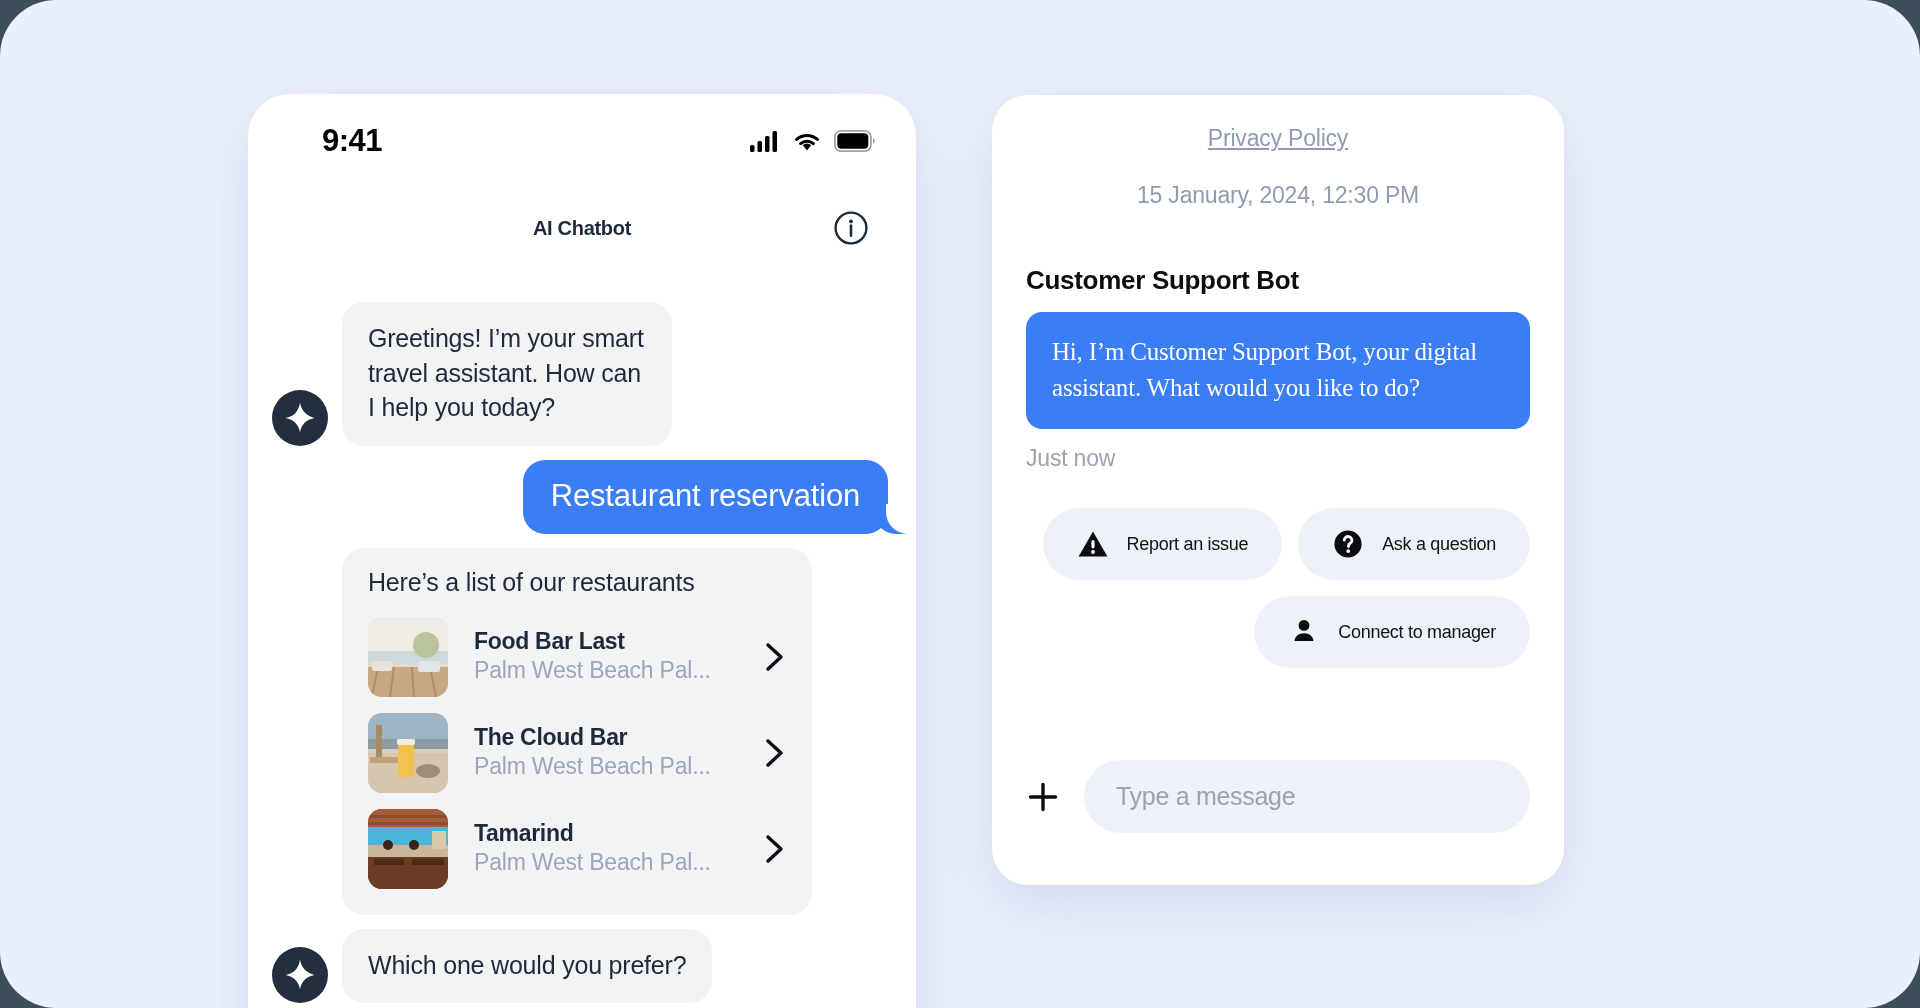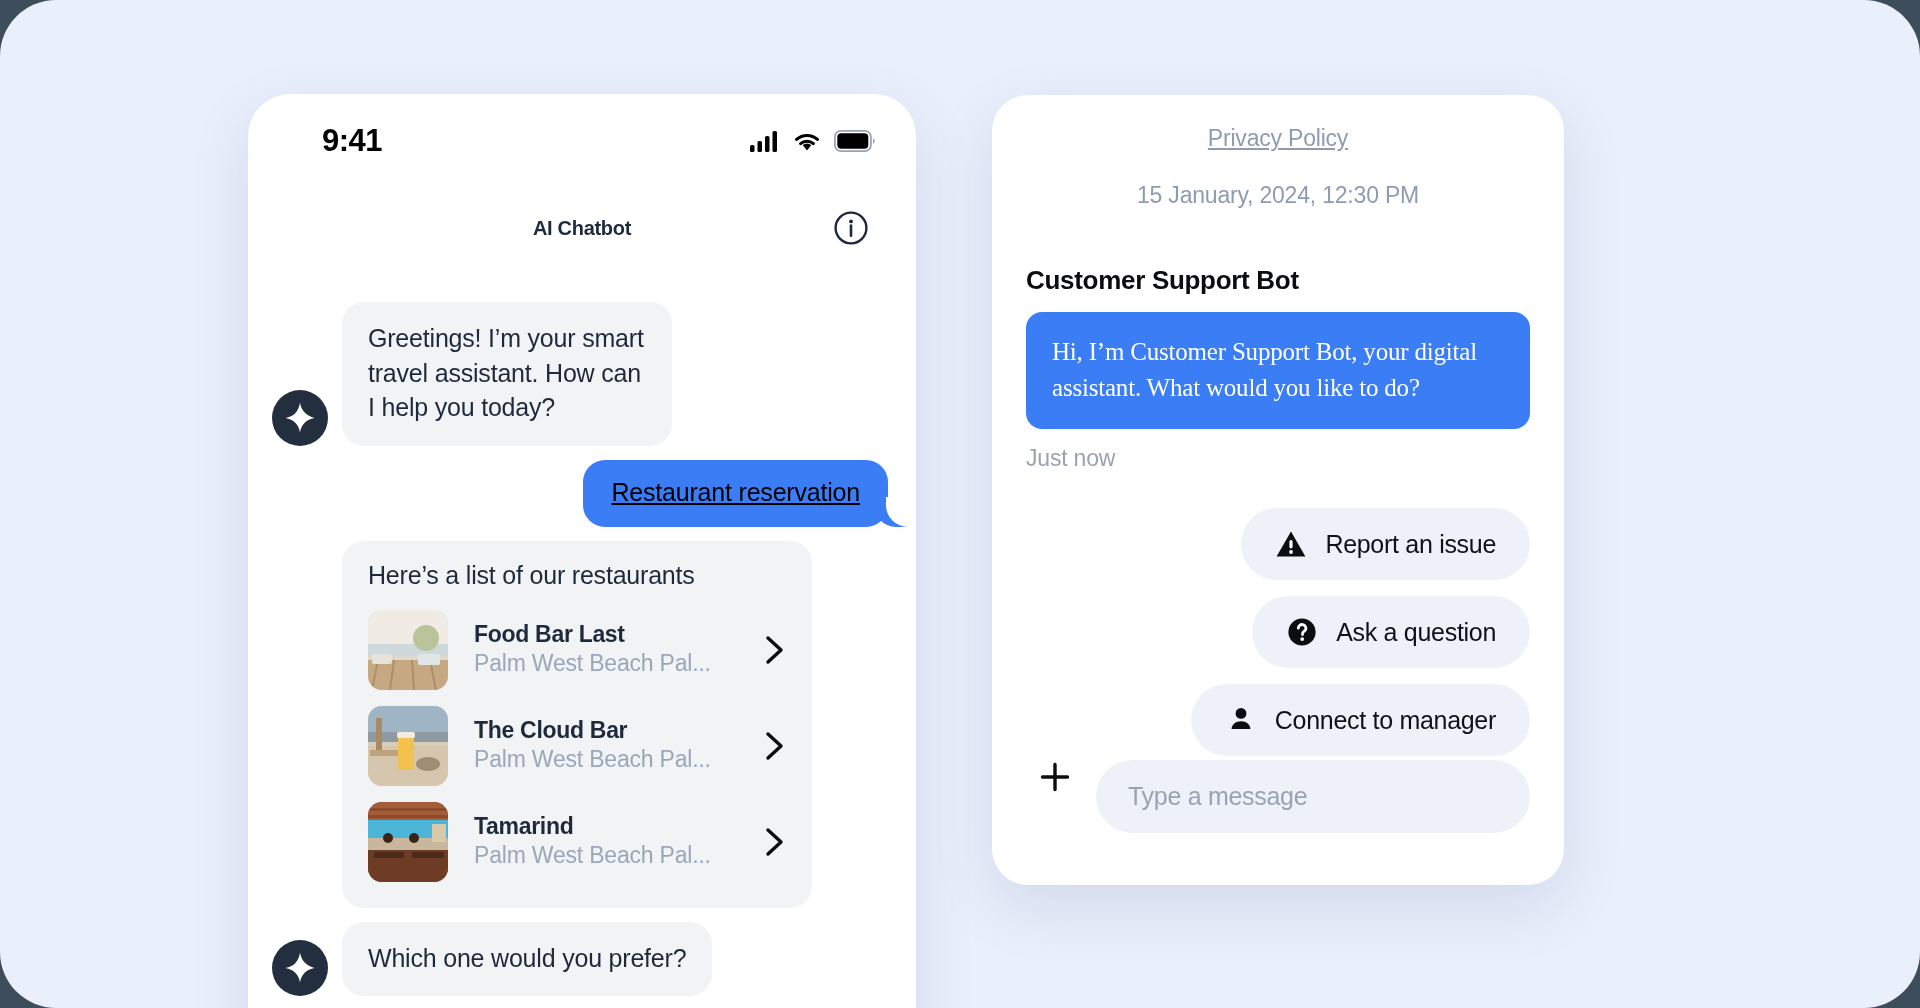--- a/index.html
+++ b/index.html
@@ -123,27 +123,26 @@
     line-height: 1.38;
     color: #1e2a3b;
     max-width: 330px;
     letter-spacing: -0.2px;
   }
   .bubble-bot.wide { max-width: 420px; }
 
   .bubble-user {
     position: relative;
     background: #3b7df4;
-    color: #000000;
+    color: #ffffff;
     border-radius: 22px;
     padding: 18px 28px 20px 28px;
-    font-size: 25px;
+    font-size: 31px;
     letter-spacing: -0.2px;
     margin-right: 28px;
-    text-decoration: underline;
   }
   .bubble-user::after {
     content: "";
     position: absolute;
     right: -20px;
     bottom: 0;
     width: 34px;
     height: 30px;
     background: #3b7df4;
     border-bottom-left-radius: 22px;
@@ -267,34 +266,34 @@
     justify-content: flex-end;
     gap: 16px;
   }
   .action-btn {
     display: flex;
     align-items: center;
     gap: 18px;
     background: #eef1f8;
     border-radius: 999px;
     padding: 20px 34px;
-    font-size: 25px;
+    font-size: 18px;
     color: #101114;
     cursor: pointer;
     letter-spacing: -0.3px;
     white-space: nowrap;
   }
 
   .composer {
     position: absolute;
-    left: 46px;
+    left: 34px;
     right: 34px;
     bottom: 52px;
     display: flex;
-    align-items: flex-start;
+    align-items: center;
     gap: 24px;
   }
   .plus-btn { flex: 0 0 34px; cursor: pointer; }
   .msg-input {
     flex: 1;
     background: #eef1f8;
     border-radius: 999px;
     padding: 22px 32px;
     border: none;
     font-size: 25px;

